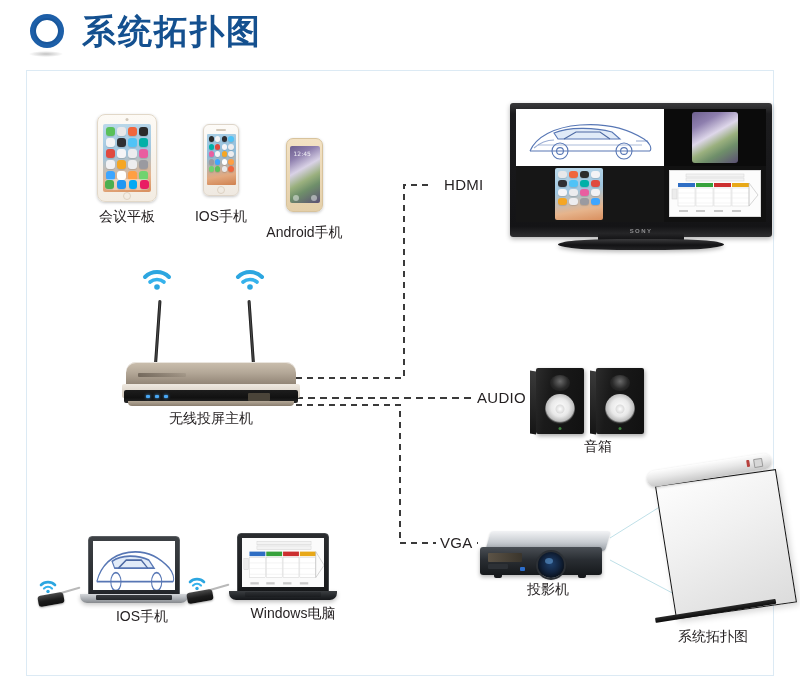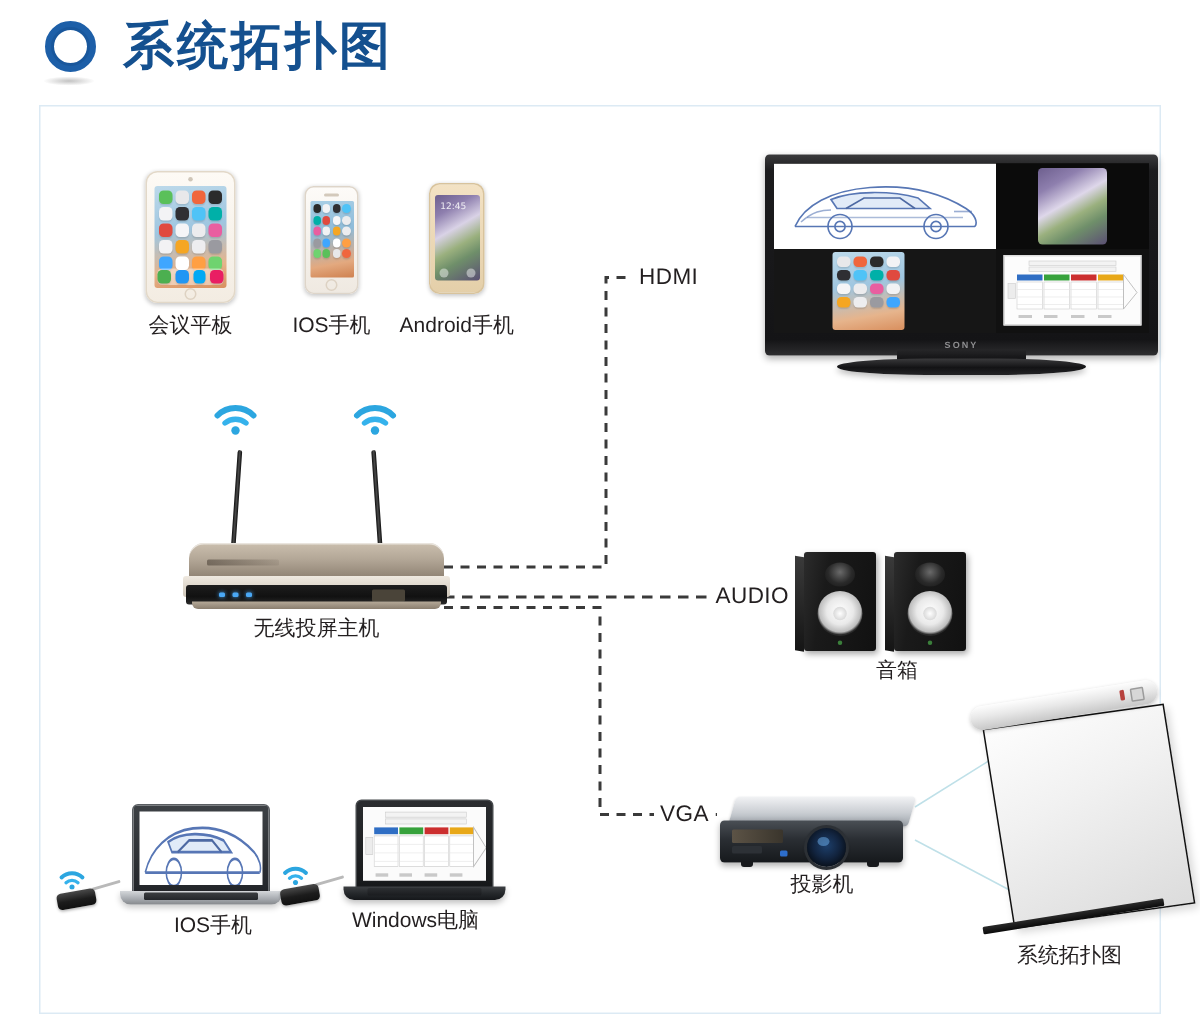--- a/index.html
+++ b/index.html
@@ -94,21 +94,21 @@
     overflow:hidden;border-radius:1px;
     background:linear-gradient(170deg,#a9cfe6 0%,#8fbcd9 40%,#e3a97f 80%,#cf8150 100%);
   }
   .iphone .g{grid-template-columns:repeat(4,1fr);grid-auto-rows:6px;gap:1.5px;padding:2px;}
   .iphone .home{position:absolute;left:50%;bottom:1px;transform:translateX(-50%);
     width:6px;height:6px;border-radius:50%;border:1px solid #ddd2c3;}
   .iphone .spk{position:absolute;left:50%;top:4px;transform:translateX(-50%);
     width:10px;height:2px;border-radius:1px;background:#d3c9bb;}
 
   
-  .android{left:286px;top:122px;width:37px;height:74px;}
+  .android{left:286px;top:138px;width:37px;height:74px;}
   .android .body{
     position:absolute;inset:0;border-radius:7px;
     background:linear-gradient(180deg,#f3e2c4 0%,#e4cfa9 100%);
     border:1px solid #d8c39c;box-shadow:0 1px 3px rgba(0,0,0,.22);
   }
   .android .scr{
     position:absolute;left:2.5px;top:7px;right:2.5px;bottom:8px;border-radius:2px;overflow:hidden;
     background:linear-gradient(150deg,#6d5f8e 0%,#8e7fae 20%,#d9d2e6 40%,#9ab07e 58%,#6f8f6a 72%,#5b4f74 100%);
   }
   .android .clk{position:absolute;left:4px;top:4px;color:#fff;font-size:6px;
@@ -298,21 +298,21 @@
     <path d="M296 378 H404 V185 H432" fill="none" stroke="#3a3a3a" stroke-width="2" stroke-dasharray="6,5"></path>
 
     <path d="M296 398 H536" fill="none" stroke="#3a3a3a" stroke-width="2" stroke-dasharray="7,5"></path>
 
     <path d="M296 405 H400 V543 H478" fill="none" stroke="#3a3a3a" stroke-width="2" stroke-dasharray="6,5"></path>
 
     <path d="M610 538 L690 488" fill="none" stroke="#bfe0e8" stroke-width="1"></path>
     <path d="M610 560 L678 596" fill="none" stroke="#bfe0e8" stroke-width="1"></path>
   </svg>
 
-  <div class="conn-lbl" style="left:422px;top:176px;">HDMI</div>
+  <div class="conn-lbl" style="left:440px;top:176px;">HDMI</div>
   <div class="conn-lbl" style="left:473px;top:389px;">AUDIO</div>
   <div class="conn-lbl" style="left:436px;top:534px;">VGA</div>
 
   <div class="node tablet">
     <div class="body">
       <div class="cam"></div>
       <div class="scr">
         <div class="grid g4" id="tabgrid">
             <div class="ic" style="background: rgb(90, 192, 90);"></div>
             <div class="ic" style="background: rgb(232, 232, 234);"></div>
@@ -616,16 +616,16 @@
     <div class="kb"></div>
     <div class="dongle" style="left:-50px;top:44px;">
       <svg class="dg-wifi" viewBox="0 0 18 13">
         <path d="M2 5 A10 10 0 0 1 16 5" fill="none" stroke="#2ca6e0" stroke-width="2.6" stroke-linecap="round"></path>
         <path d="M5 8.5 A6 6 0 0 1 13 8.5" fill="none" stroke="#35b2ec" stroke-width="2.2" stroke-linecap="round"></path>
         <circle cx="9" cy="11.4" r="1.7" fill="#2ca6e0"></circle>
       </svg>
       <div class="dg-cable"></div>
       <div class="dg-body"></div>
     </div>
-    <div class="cap" style="top:72px;left:40px;text-align:center;">Windows电脑</div>
+    <div class="cap" style="top:72px;left:56px;text-align:center;">Windows电脑</div>
   </div>
 
 </div>
 
 </body></html>

